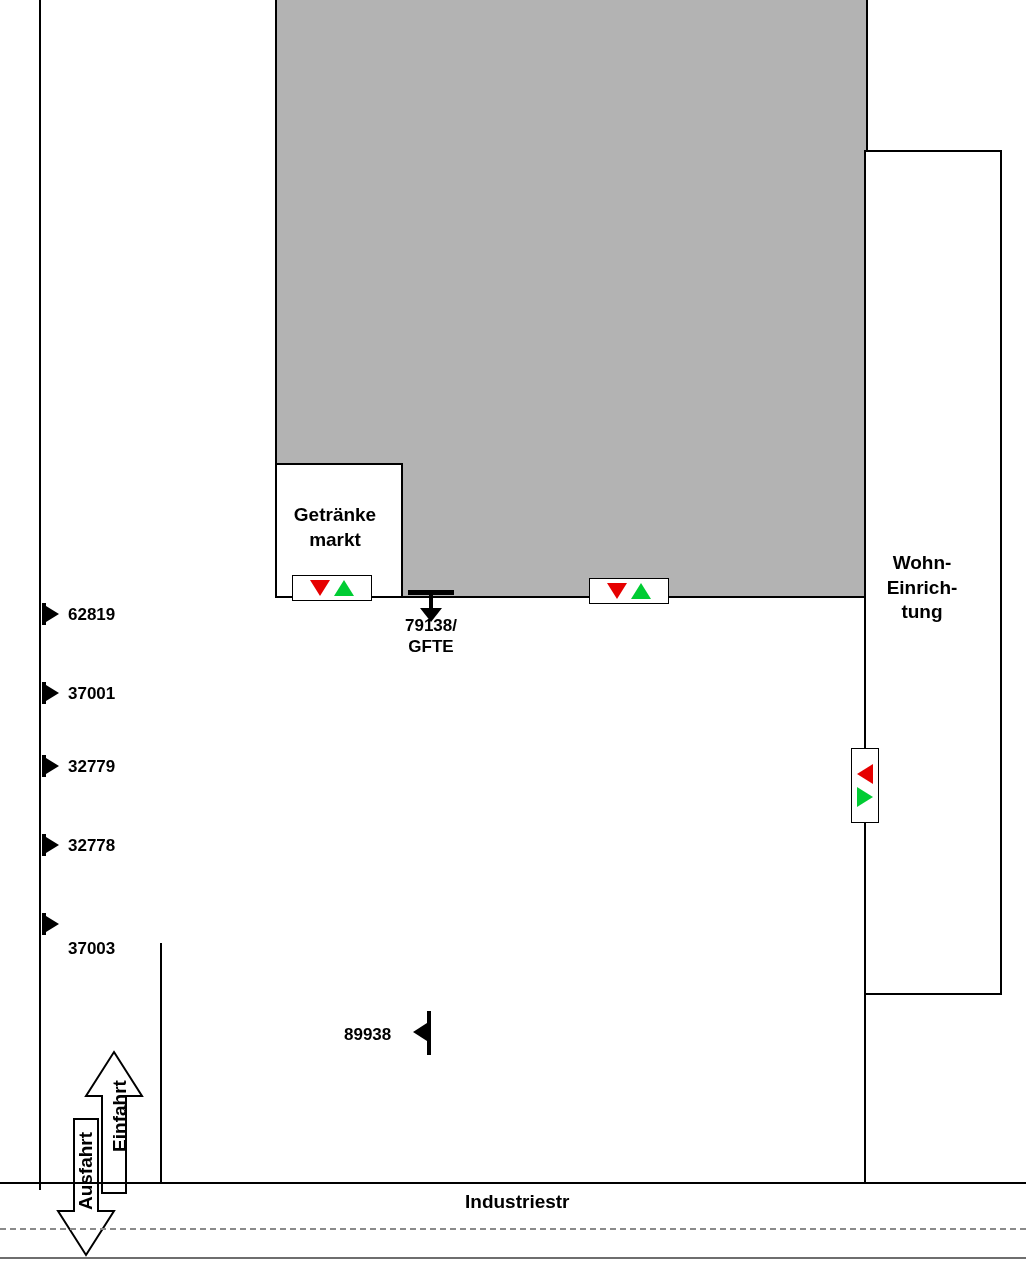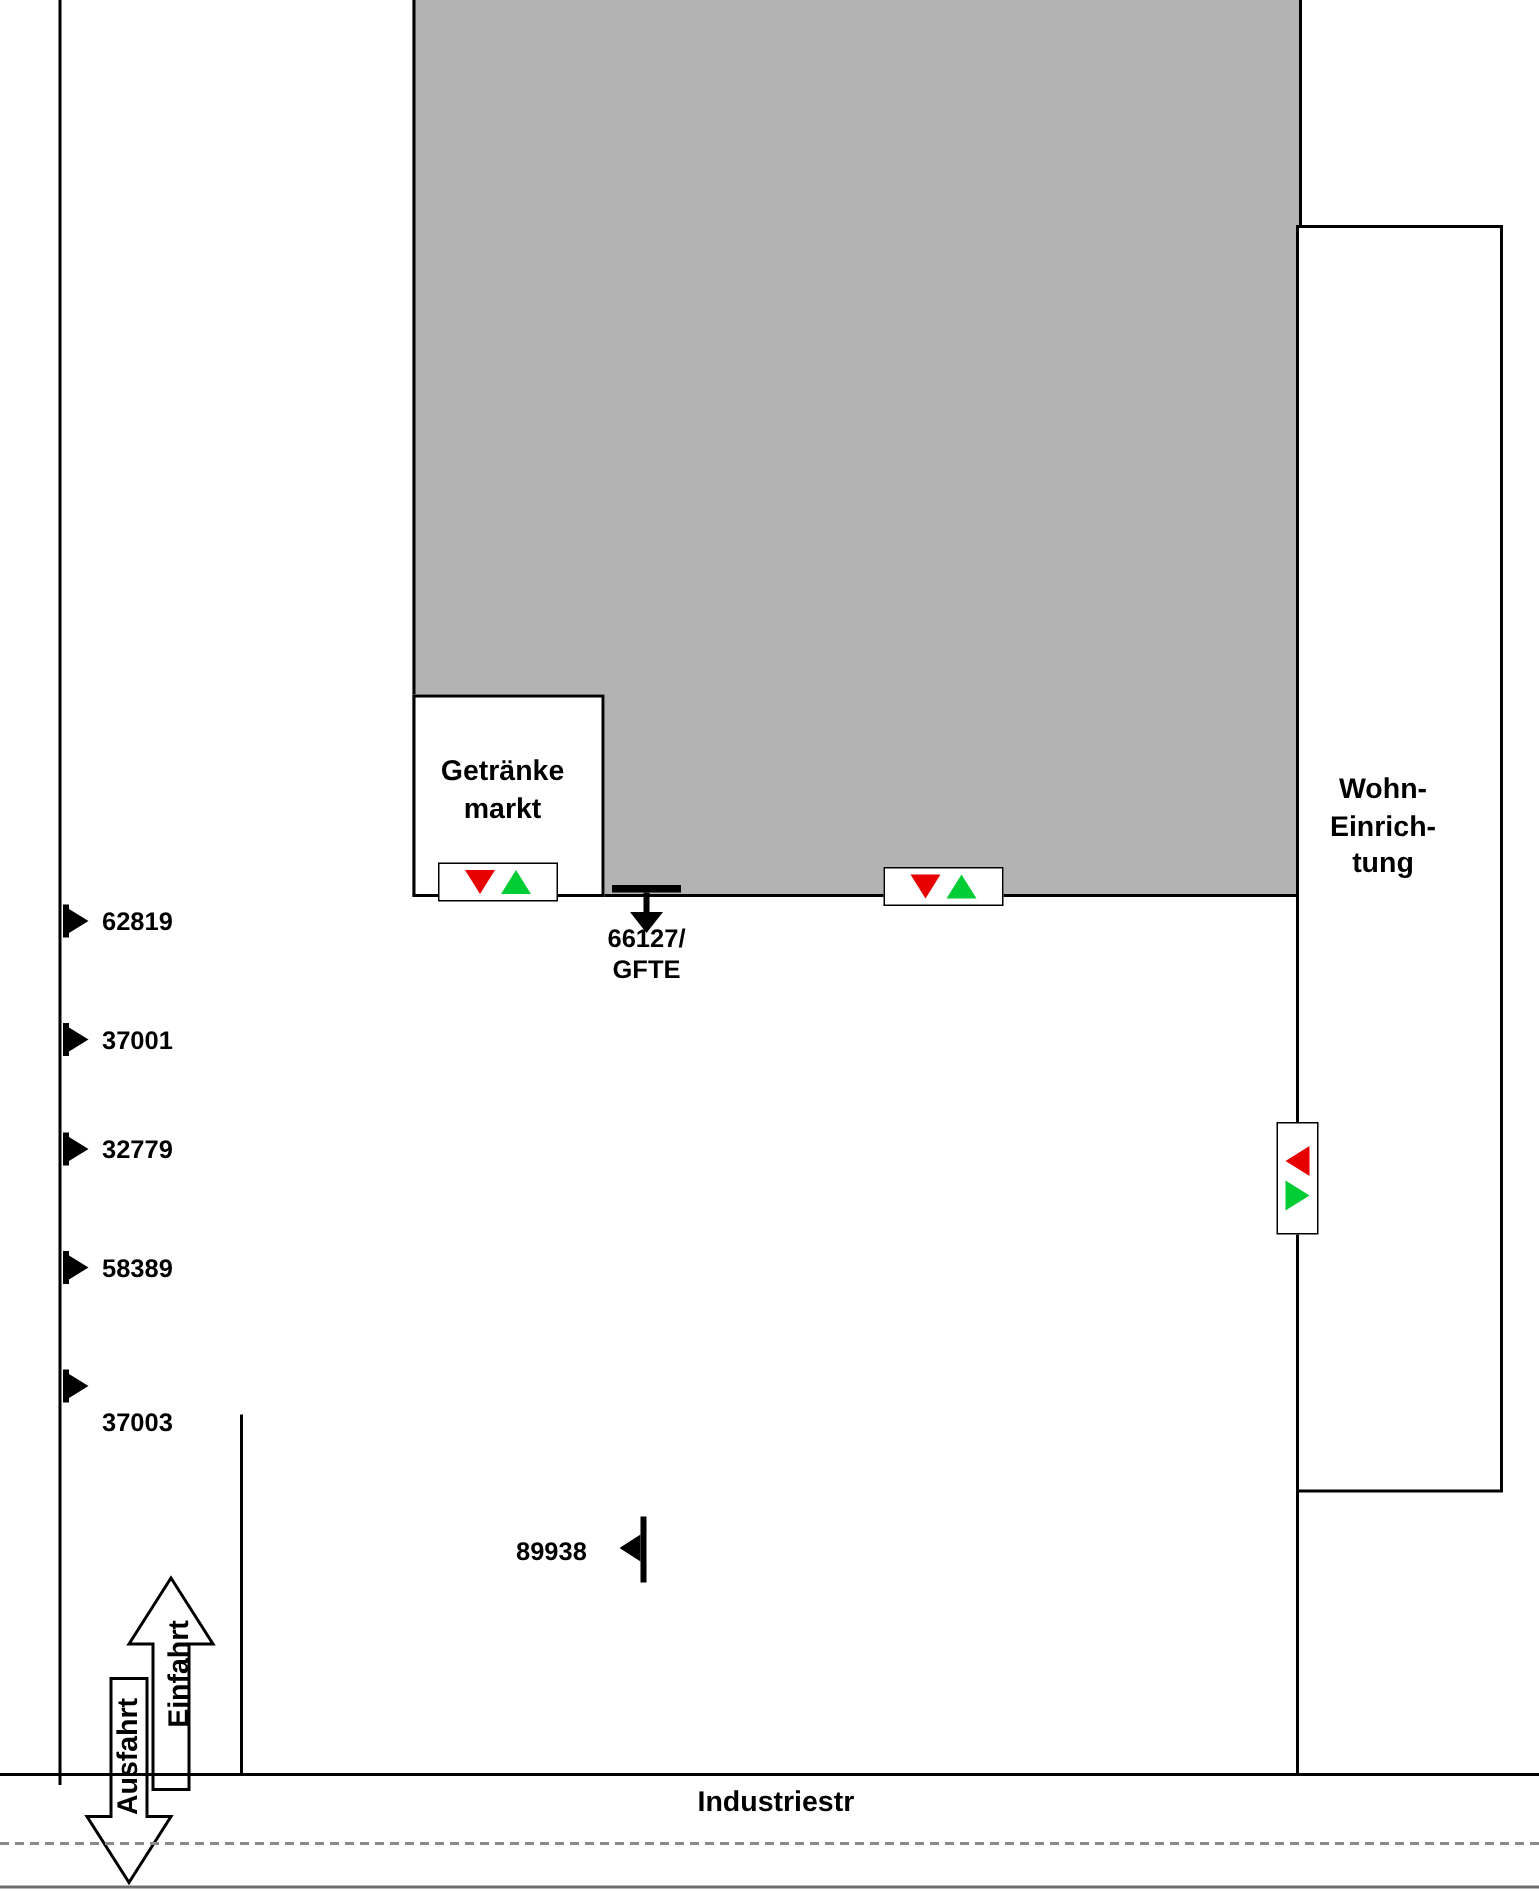--- a/index.html
+++ b/index.html
@@ -203,21 +203,21 @@
 
 <div id="stage">
 
   <div class="abs gray-block" style="left:275px; top:-4px; width:593px; height:602px;"></div>
 
   <div class="abs white-block" style="left:275px; top:463px; width:128px; height:135px;"></div>
   <div class="abs lbl-big center" style="left:275px; top:503px; width:120px;">Getränke
 markt</div>
 
   <div class="abs white-block" style="left:864px; top:150px; width:138px; height:845px;"></div>
-  <div class="abs lbl-big center" style="left:866px; top:515px; width:112px;">Wohn-
+  <div class="abs lbl-big center" style="left:866px; top:551px; width:112px;">Wohn-
 Einrich-
 tung</div>
 
   <div class="abs line-v" style="left:39px; top:0px; height:1190px;"></div>
 
   <div class="abs line-v" style="left:864px; top:596px; height:586px;"></div>
 
   <div class="abs line-v" style="left:160px; top:943px; height:240px;"></div>
 
   <div class="abs" style="left:42px; top:603px;">
@@ -243,21 +243,21 @@
       </div>
   </div>
   <div class="abs lbl" style="left:68px; top:756px;">32779</div>
 
   <div class="abs" style="left:42px; top:834px;">
     <div class="door">
         <div class="stem"></div>
         <div class="head"></div>
       </div>
   </div>
-  <div class="abs lbl" style="left:68px; top:835px;">58389</div>
+  <div class="abs lbl" style="left:68px; top:835px;">32778</div>
 
   <div class="abs" style="left:42px; top:913px;">
     <div class="door">
         <div class="stem"></div>
         <div class="head"></div>
       </div>
   </div>
   <div class="abs lbl" style="left:68px; top:914px;margin-top:24px;">37003</div>
 
   <div class="abs sigbox" style="left:292px; top:575px; width:80px; height:26px;">
@@ -275,21 +275,21 @@
     <div class="tri tri-right-green"></div>
   </div>
 
   <div class="abs" style="left:408px; top:590px;">
     <div class="darrow">
       <div class="topbar"></div>
         <div class="shaft"></div>
         <div class="head"></div>
     </div>
   </div>
-  <div class="abs lbl center" style="left:381px; top:615px; width:100px;">66127/
+  <div class="abs lbl center" style="left:381px; top:615px; width:100px;">79138/
 GFTE</div>
 
   <div class="abs" style="left:405px; top:1011px;">
     <div class="dmark">
         <div class="bar"></div>
         <div class="arrow"></div>
       </div>
   </div>
   <div class="abs lbl" style="left:344px; top:1024px;">89938</div>
 

